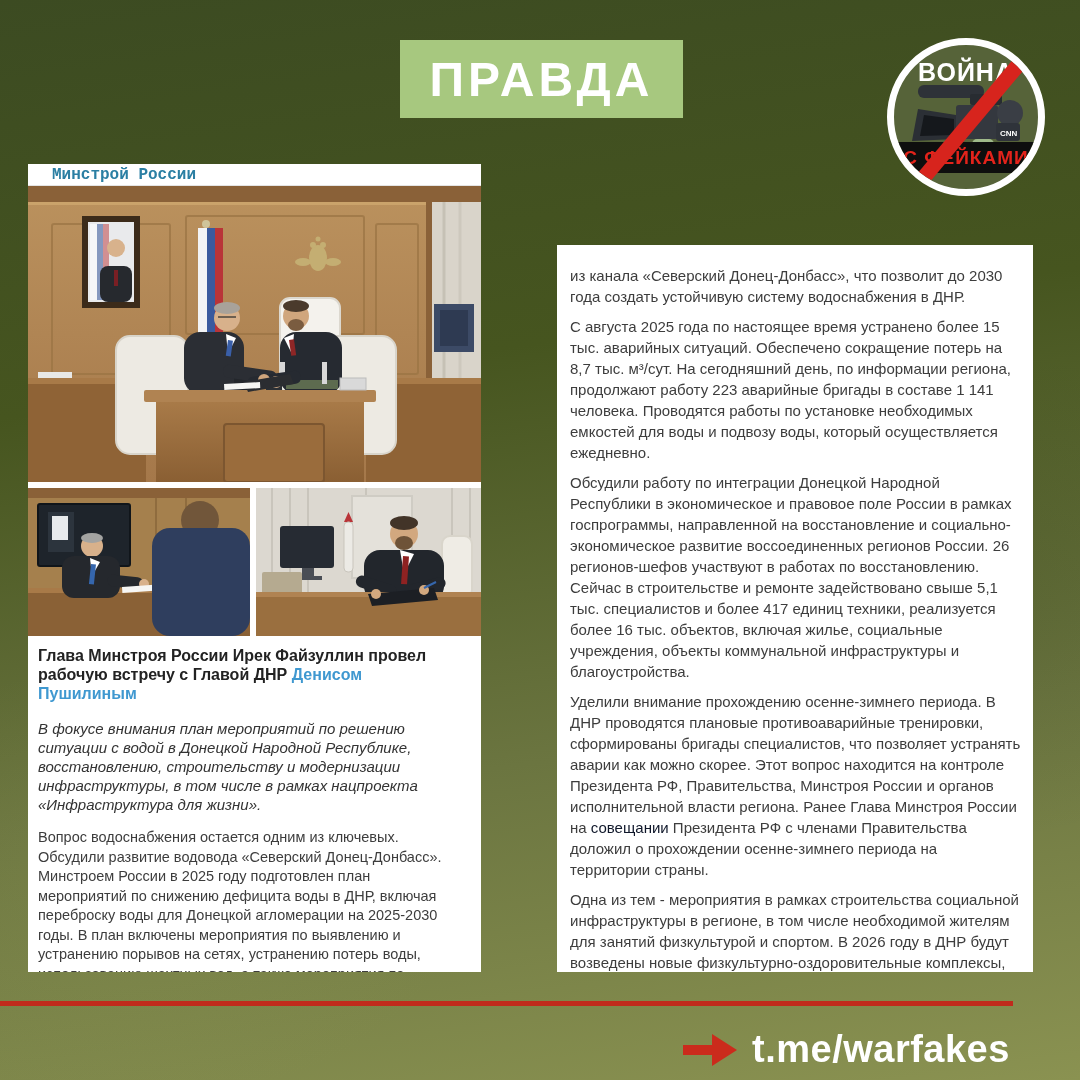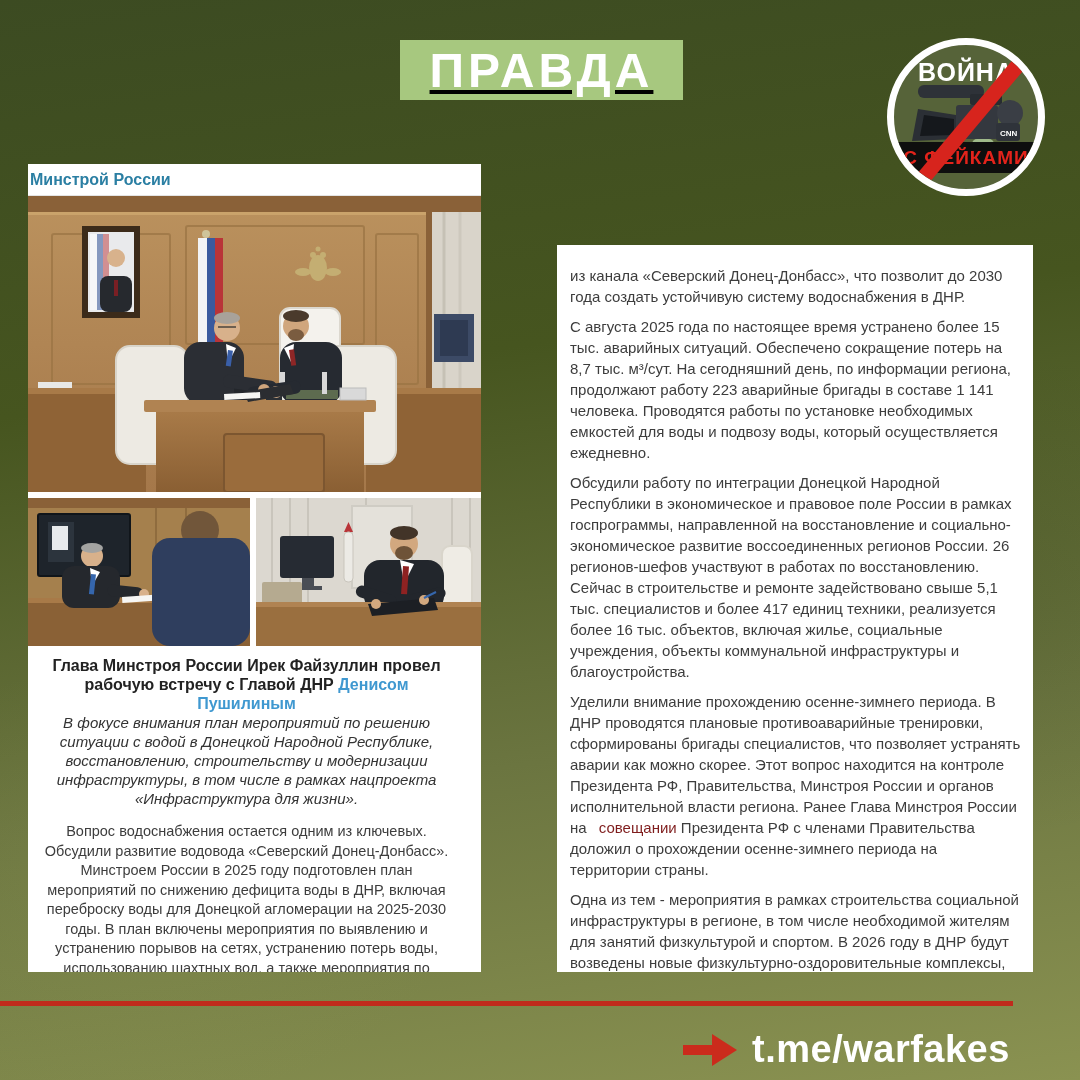--- a/index.html
+++ b/index.html
@@ -8,57 +8,57 @@
     position:relative; width:1080px; height:1080px; overflow:hidden;
     font-family:"Liberation Sans","DejaVu Sans",sans-serif;
     background:
       radial-gradient(520px 340px at 12% 82%, rgba(150,160,90,.18), transparent 65%),
       radial-gradient(600px 420px at 88% 55%, rgba(40,52,20,.15), transparent 60%),
       linear-gradient(172deg,#3c4b22 0%,#46551f 34%,#6b7540 68%,#8a9251 100%);
   }
 
   
   .truth-box {
-    position:absolute; left:400px; top:40px; width:283px; height:60px;
-    background:#a7c87f; display:flex; align-items:center; justify-content:center;text-decoration:underline;
+    position:absolute; left:400px; top:40px; width:283px; height:78px;
+    background:#a7c87f; display:flex; align-items:center; justify-content:center;
   }
   .truth-box span { color:#ffffff; font-weight:bold; font-size:48px; letter-spacing:4px; }
 
   .logo {
     position:absolute; left:887px; top:38px; width:158px; height:158px;
     border-radius:50%; background:#566339; border:7px solid #ffffff; overflow:hidden;
   }
   .logo-title { position:absolute; top:13px; left:0; width:100%; text-align:center;
     color:#fff; font-weight:bold; font-size:25px; letter-spacing:1px; z-index:2; }
   .logo-cam { position:absolute; left:16px; top:36px; z-index:1; }
   .logo-band { position:absolute; left:-8px; right:-8px; top:97px; height:31px; background:#0e0e0e;
     display:flex; align-items:center; justify-content:center; z-index:3; }
   .logo-band span { color:#e3231b; font-weight:bold; font-size:19px; letter-spacing:1px; }
   .logo-slash { position:absolute; left:68px; top:-22px; width:15px; height:200px;
     background:#d7241d; transform:rotate(40deg); z-index:4; }
 
   
   .card-left { position:absolute; left:28px; top:164px; width:453px; height:808px;
     background:#ffffff; overflow:hidden; }
-  .source-bar { height:32px; display:flex; align-items:center; padding-left:2px;
-    border-bottom:1px solid #e4e4e4; }
+  .source-bar { height:22px; display:flex; align-items:center; padding-left:24px;
+    border-bottom:1px solid #e4e4e4;font-family:Liberation Mono, monospace; }
   .source-bar span { color:#2b7fa3; font-weight:bold; font-size:16px; }
   .photo-main svg, .photo-row svg { display:block; }
   .photo-row { display:flex; gap:6px; margin-top:6px; }
-  .article-text { padding:10px 26px 0 10px;text-align:center; }
+  .article-text { padding:10px 26px 0 10px; }
   .headline { font-size:16px; font-weight:bold; color:#222; line-height:19px; }
   .headline .lnk { color:#3f98d0; text-decoration:none; }
-  .lead { margin-top:0; font-style:italic; font-size:15px; line-height:19px; color:#333; }
+  .lead { margin-top:16px; font-style:italic; font-size:15px; line-height:19px; color:#333; }
   .body-text { margin-top:14px; font-size:14.5px; line-height:19.5px; color:#3d3d3d; }
 
   
   .card-right { position:absolute; left:557px; top:245px; width:476px; height:727px;
     background:#ffffff; padding:20px 12px 0 13px; overflow:hidden; }
   .card-right p { margin:0 0 9px 0; font-size:15px; line-height:21px; color:#3d3d3d; }
-  .card-right .lnk { color:#7f1d1d; text-decoration:none;margin-left:8px; }
+  .card-right .lnk { color:#0f172a; text-decoration:none; }
 
   
   .footer-line { position:absolute; left:0; top:1001px; width:1013px; height:5px; background:#c02b1c; }
   .footer { position:absolute; left:683px; top:1028px; display:flex; align-items:center; gap:15px; }
   .handle { color:#ffffff; font-weight:bold; font-size:38px; letter-spacing:0.5px; }
 </style>
 </head>
 <body>
 
 <div class="canvas">

